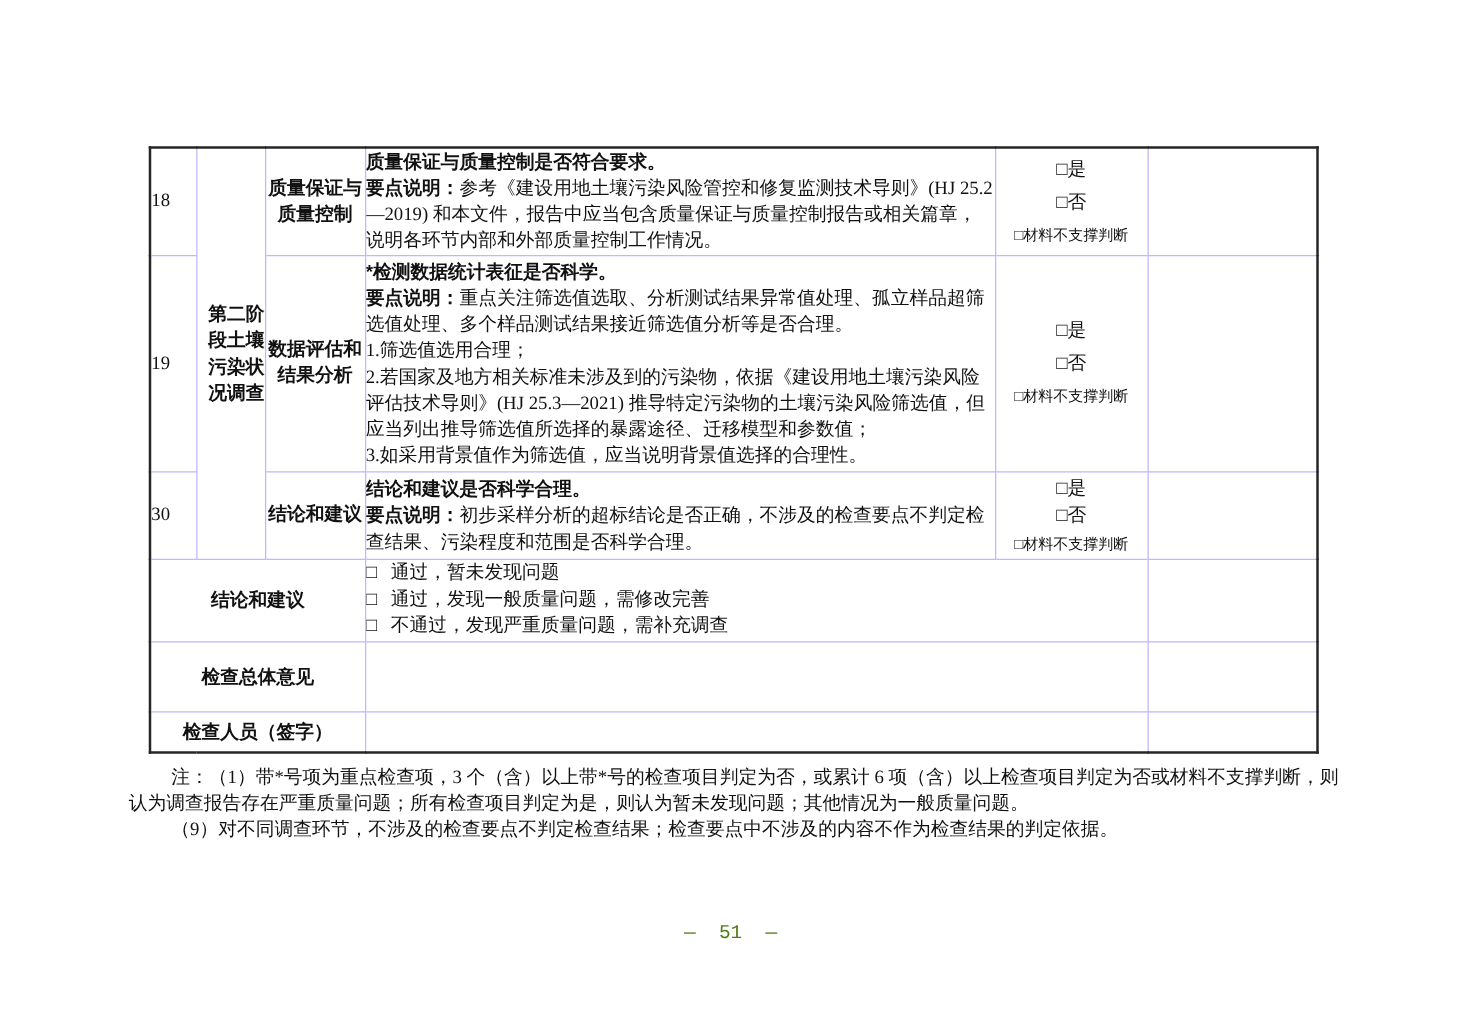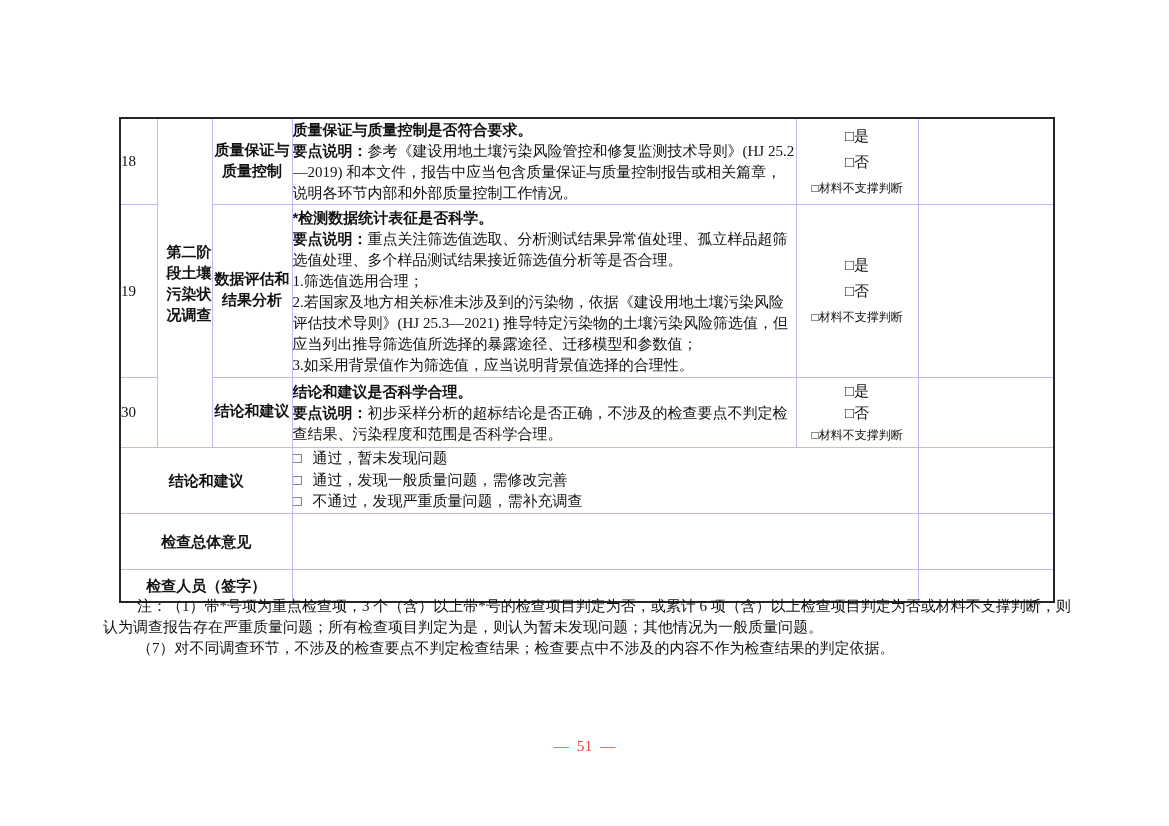--- a/index.html
+++ b/index.html
@@ -49,27 +49,27 @@
   tr.r20 .v-opt{line-height:22px;}
   td.label-cell{
     text-align:center;font-weight:bold;
     font-family:"Liberation Sans","DejaVu Sans",sans-serif;
     font-size:16px;
   }
   td.c-opts{padding-left:7px;vertical-align:middle;}
   .c-opt{line-height:21.5px;}
   .c-opt .cb{margin-right:11px;}
   .notes{
-    position:absolute;left:103px;top:596px;width:990px;
+    position:absolute;left:103px;top:612px;width:990px;
     font-size:15px;line-height:20.8px;
   }
   .notes p{margin:0;text-indent:34px;white-space:pre-line;}
   .pagenum{
     position:absolute;left:0;top:737px;width:1169px;
-    text-align:center;font-size:15.5px;color:#ef4444;white-space:pre;
+    text-align:center;font-size:15.5px;color:#4d7c0f;white-space:pre;font-family:Liberation Mono, monospace;
   }
 </style>
 </head>
 <body>
 
 <div class="page">
 
   <table class="check">
     <colgroup>
       <col style="width:37px">
@@ -151,18 +151,18 @@
         <td colspan="2"></td>
         <td class="remark"></td>
       </tr>
 
     </tbody>
   </table>
 
   <div class="notes">
     <p>注：（1）带*号项为重点检查项，3 个（含）以上带*号的检查项目判定为否，或累计 6 项（含）以上检查项目判定为否或材料不支撑判断，则
 认为调查报告存在严重质量问题；所有检查项目判定为是，则认为暂未发现问题；其他情况为一般质量问题。</p>
-    <p>（7）对不同调查环节，不涉及的检查要点不判定检查结果；检查要点中不涉及的内容不作为检查结果的判定依据。</p>
+    <p>（9）对不同调查环节，不涉及的检查要点不判定检查结果；检查要点中不涉及的内容不作为检查结果的判定依据。</p>
   </div>
 
   <div class="pagenum">—  51  —</div>
 
 </div>
 
 </body></html>

